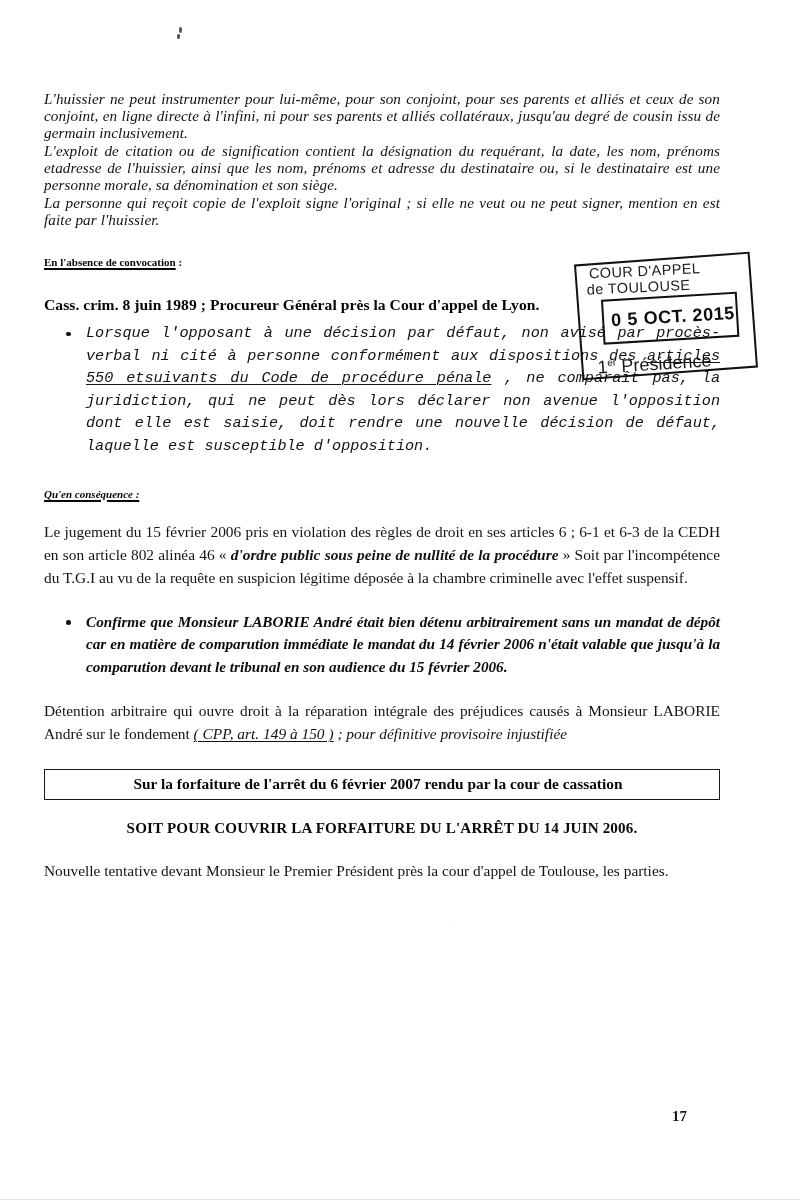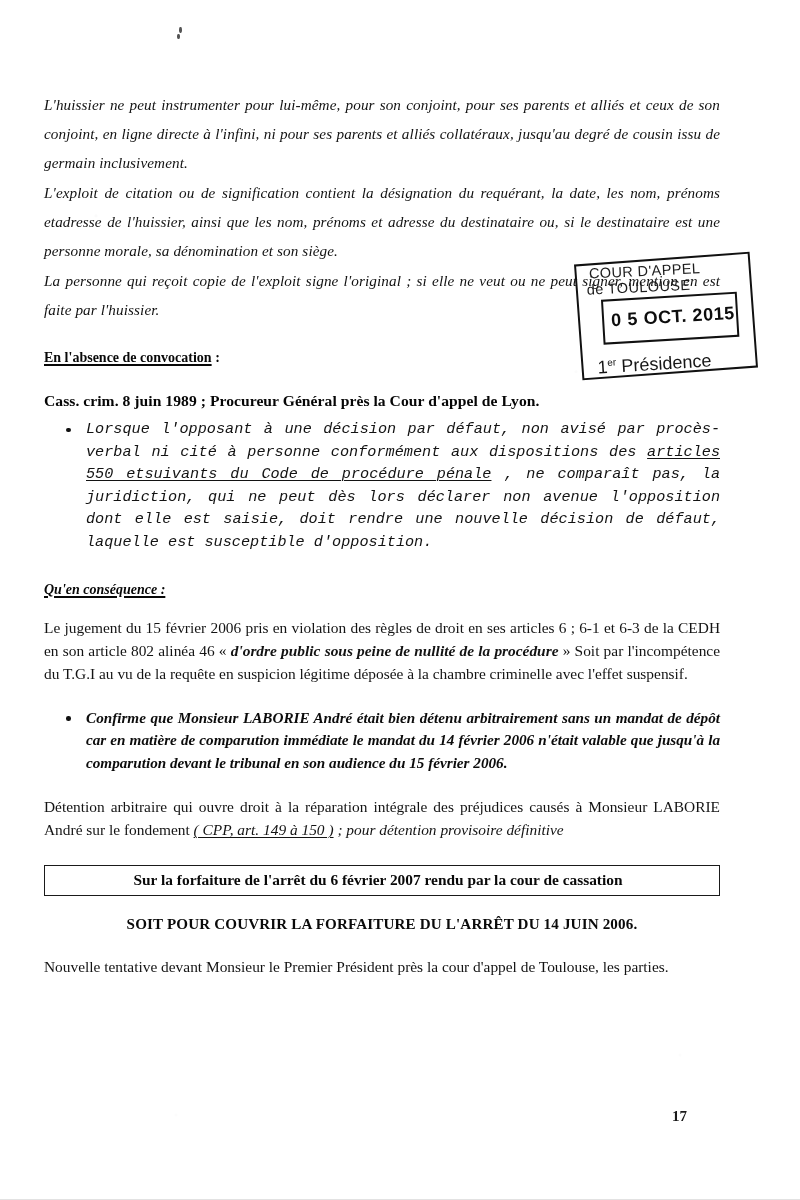--- a/index.html
+++ b/index.html
@@ -39,38 +39,38 @@
     position: absolute;
     left: 44px;
     top: 0;
     width: 676px;
   }
 
   
   .excerpt {
     font-style: italic;
     font-size: 15.2px;
-    line-height: 29px;
+    line-height: 17px;
     letter-spacing: 0.1px;
     color: #121212;
   }
   .excerpt p { margin: 0; text-align: justify; }
 
   
   .body-text {
     font-size: 15.4px;
     line-height: 23px;
     color: #131313;
     text-align: justify;
   }
 
   
   .head-underline {
     font-weight: bold;
-    font-size: 14px;
+    font-size: 11px;
     color: #080808;
     display: inline;
     font-family: Liberation Serif, serif;
   }
   .head-underline .u {
     text-decoration: underline;
     text-decoration-thickness: 1.6px;
     text-underline-offset: 2px;
   }
   .head-underline.italic { font-style: italic; }
@@ -289,21 +289,21 @@
 
     <div class="body-text" style="margin-top:18px;"><span>Le jugement du 15 février 2006 pris en violation des règles de droit en ses articles 6 ; 6-1 et 6-3 de la CEDH en son article 802 alinéa 46 « </span><span class="bi">d'ordre public sous peine de nullité de la procédure</span><span> » Soit par l'incompétence du T.G.I au vu de la requête en suspicion légitime déposée à la chambre criminelle avec l'effet suspensif.</span></div>
 
     <ul class="blist" style="margin-top:22px;">
       <li>
         <span class="dot"></span>
         <span class="bullet-bolditalic">Confirme que Monsieur LABORIE André était bien détenu arbitrairement sans un mandat de dépôt car en matière de comparution immédiate le mandat du 14 février 2006 n'était valable que jusqu'à la comparution devant le tribunal en son audience du 15 février 2006.</span>
       </li>
     </ul>
 
-    <div class="body-text" style="margin-top:20px;"><span>Détention arbitraire qui ouvre droit à la réparation intégrale des préjudices causés à Monsieur LABORIE André sur le fondement </span><span class="it u-inline">( CPP, art. 149 à 150 )</span><span class="it"> ; pour détention provisoire définitive</span></div>
+    <div class="body-text" style="margin-top:20px;"><span>Détention arbitraire qui ouvre droit à la réparation intégrale des préjudices causés à Monsieur LABORIE André sur le fondement </span><span class="it u-inline">( CPP, art. 149 à 150 )</span><span class="it"> ; pour définitive provisoire injustifiée</span></div>
 
     <div class="boxed" style="margin-top:24px;">Sur la forfaiture de l'arrêt du 6 février 2007 rendu par la cour de cassation</div>
 
     <div class="centered-caps" style="margin-top:20px;">SOIT POUR COUVRIR LA FORFAITURE DU L'ARRÊT DU 14 JUIN 2006.</div>
 
     <div class="body-text" style="margin-top:22px;">Nouvelle tentative devant Monsieur le Premier Président près la cour d'appel de Toulouse, les parties.</div>
 
   </div>
 
   <div id="court-stamp">

